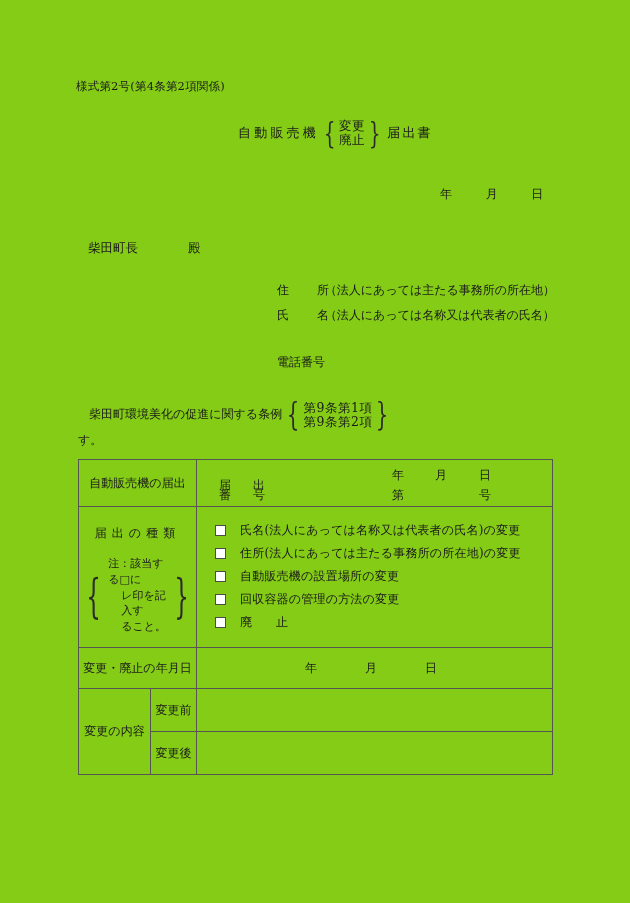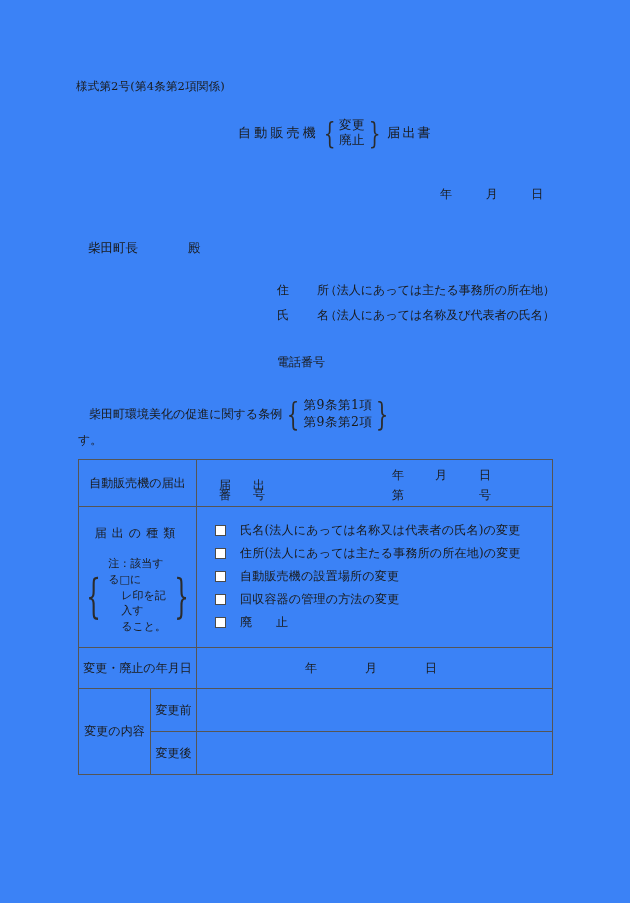--- a/index.html
+++ b/index.html
@@ -8,21 +8,21 @@
     background: #ffffff;
   }
   body {
     font-family: "DejaVu Serif", "Liberation Serif", serif;
     color: #1a1a1a;
   }
   .page {
     position: relative;
     width: 630px;
     height: 903px;
-    background: #3b82f6;
+    background: #84cc16;
     overflow: hidden;
   }
 
   
   .abs { position: absolute; }
   .nowrap { white-space: nowrap; }
 
   .form-no {
     left: 76px;
     top: 79px;
@@ -52,21 +52,21 @@
     display: flex;
     align-items: center;
     font-family: "DejaVu Serif", "Liberation Serif", serif;
     transform: scaleX(0.62);
     color: #2b2b2b;
   }
   .brace.tall { font-size: 32px; }
   .brace-items {
     display: flex;
     flex-direction: column;
-    justify-content: space-between;
+    justify-content: flex-end;
     line-height: 1.18;
     font-size: 12.5px;
   }
   .brace-items > span { letter-spacing: 0.5px; }
 
   
   .date-line {
     left: 440px;
     top: 186px;
     font-size: 12px;
@@ -251,21 +251,21 @@
     <span>殿</span>
   </div>
 
   <div class="abs applicant">
     <div class="nowrap">
       <span class="lbl">住　所</span>
       <span>（法人にあっては主たる事務所の所在地）</span>
     </div>
     <div class="nowrap">
       <span class="lbl">氏　名</span>
-      <span>（法人にあっては名称及び代表者の氏名）</span>
+      <span>（法人にあっては名称又は代表者の氏名）</span>
     </div>
   </div>
   <div class="abs phone nowrap">電話番号</div>
 
   <div class="abs ordinance">
     <div class="ord-row ord-indent">
       <span class="txt">柴田町環境美化の促進に関する条例</span>
       <span class="brace-group">
         <span class="brace tall">{</span>
         <span class="brace-items">

